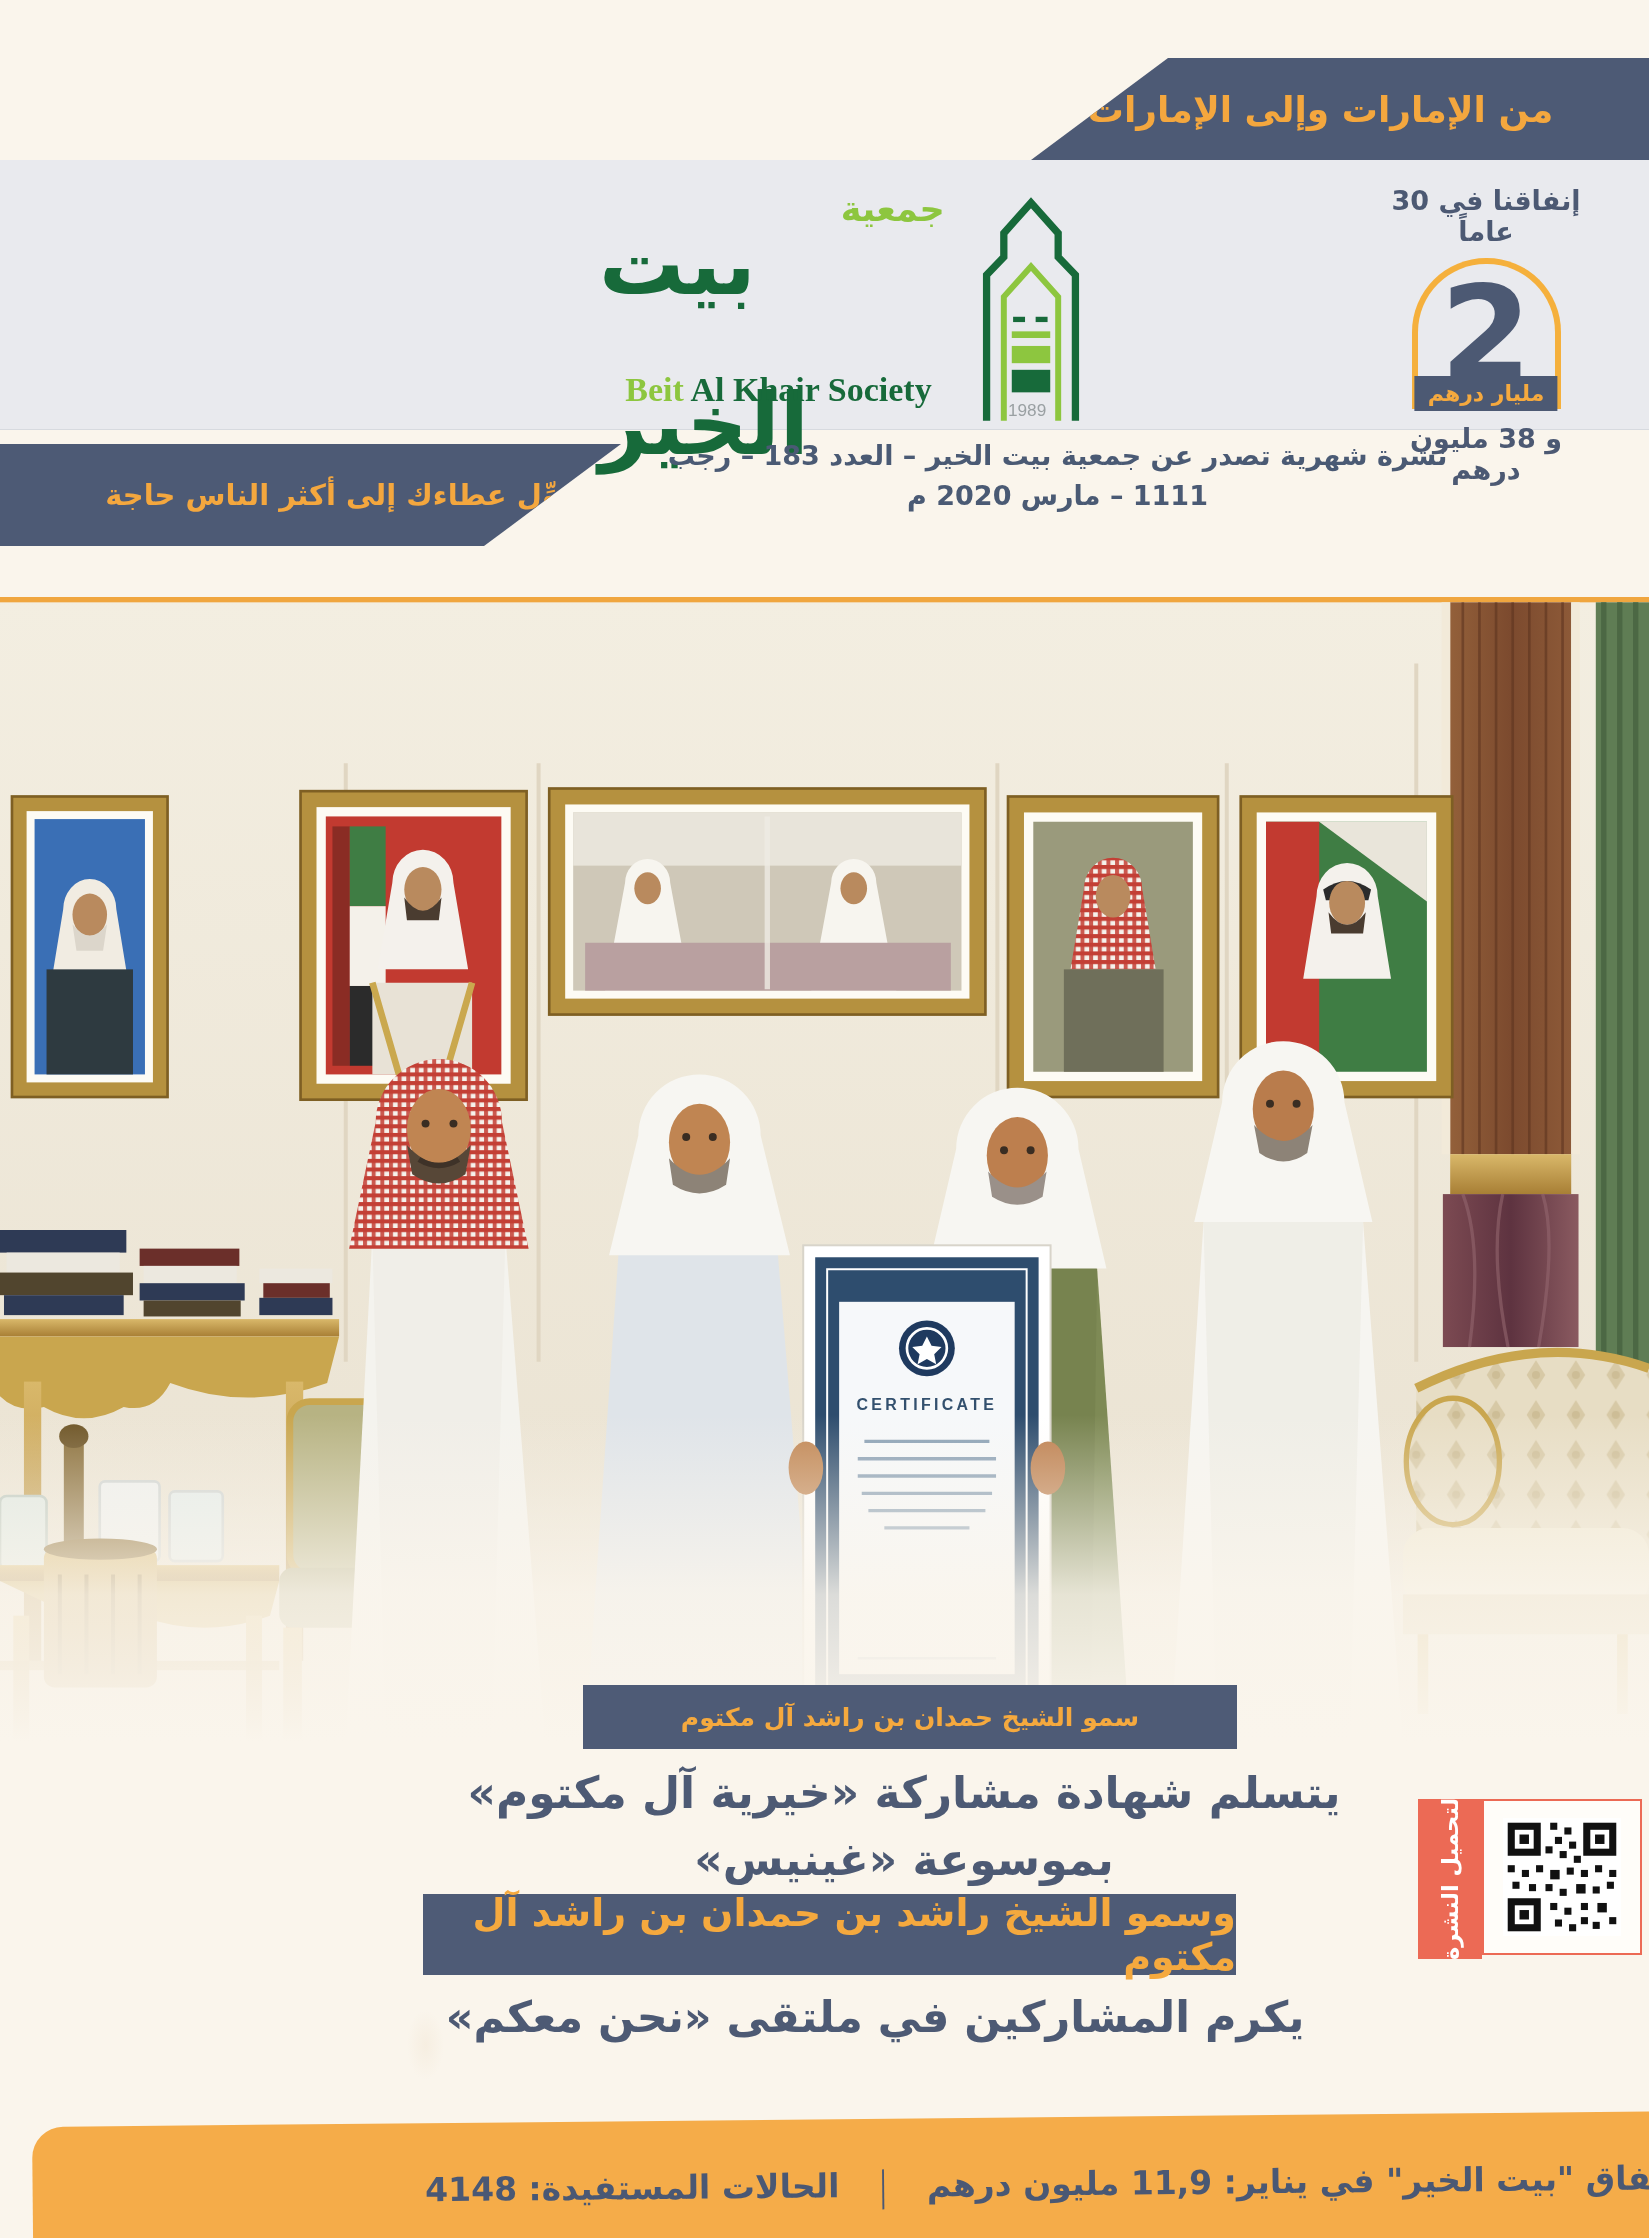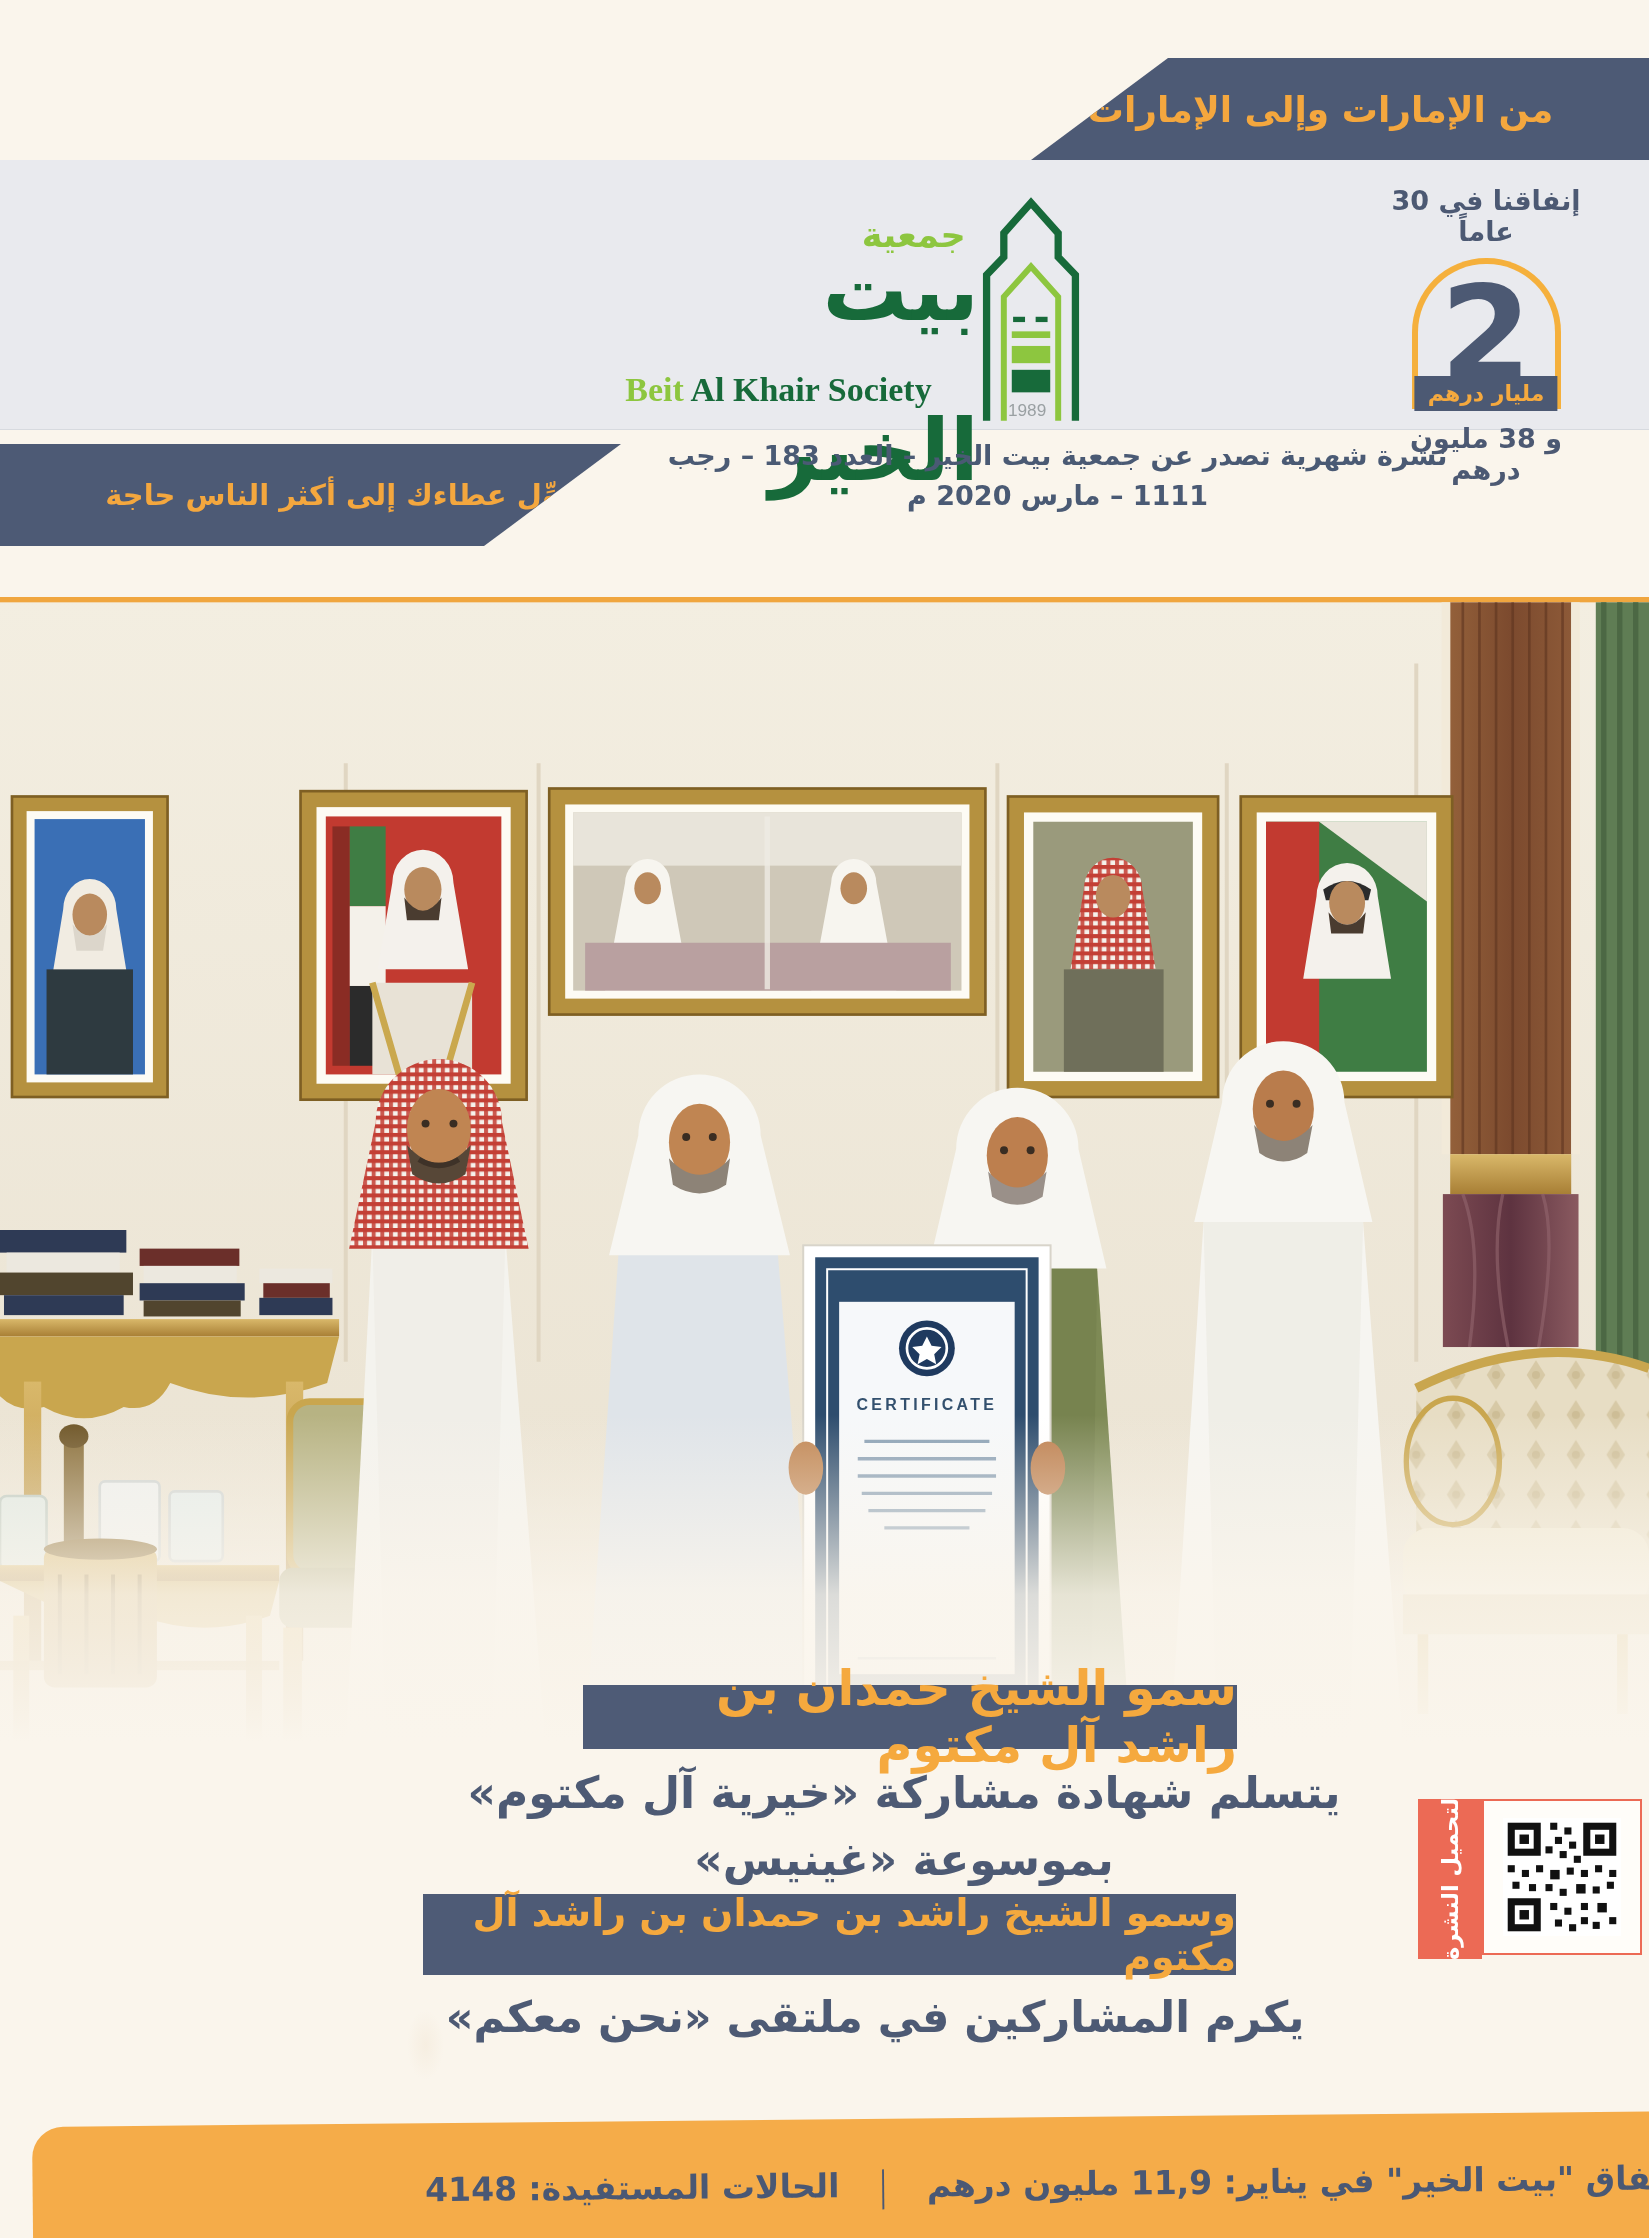--- a/index.html
+++ b/index.html
@@ -9,21 +9,21 @@
           radial-gradient(closest-side, rgba(230,210,180,.25), transparent 70%) 200px 333px/60px 106px no-repeat,
           radial-gradient(closest-side, rgba(230,210,180,.22), transparent 70%) 1397px 279px/47px 93px no-repeat,
           radial-gradient(closest-side, rgba(230,210,180,.20), transparent 70%) 399px 1995px/53px 100px no-repeat,
           #faf5ec;}
   
   .top-banner{position:absolute;left:1031px;top:58px;width:619px;height:102px;background:#4d5a75;
       clip-path:polygon(137px 0,100% 0,100% 100%,0 100%);display:flex;align-items:center;justify-content:center;}
   .top-banner span{color:#f4a73e;font-size:36px;font-weight:bold;padding-right:40px;}
   
   .header-band{position:absolute;left:0;top:160px;width:1649px;height:269px;background:#e9eaee;border-bottom:1.3px solid #d7dadf;}
-  .logo-calligraphy{position:absolute;left:620px;top:25px;width:359px;height:166px;text-align:right;margin-top:26px;}
+  .logo-calligraphy{position:absolute;left:599px;top:25px;width:359px;height:166px;text-align:left;}
   .logo-ar-main{display:block;font-size:85px;font-weight:bold;color:#176a3a;line-height:160px;}
   .logo-ar-small{position:absolute;top:4px;right:13.3px;font-size:35px;font-weight:bold;color:#8dc63f;}
   .logo-english{position:absolute;left:599px;top:211px;width:359px;text-align:center;
       font-family:"Liberation Serif",serif;font-weight:bold;font-size:34px;}
   .logo-en-first{color:#8dc63f;}
   .logo-en-rest{color:#176a3a;}
   .emblem{position:absolute;left:972px;top:32px;}
   
   .stats{position:absolute;left:1383px;top:25px;width:206px;text-align:center;color:#4c5973;}
   .stats-line1{font-size:27px;font-weight:bold;}
@@ -39,21 +39,21 @@
   
   .tagline-banner{position:absolute;left:0;top:444px;width:621px;height:102px;background:#4d5a75;
       clip-path:polygon(0 0,100% 0,484px 100%,0 100%);display:flex;align-items:center;}
   .tagline-banner span{color:#f4a73e;font-size:29px;font-weight:bold;width:545px;text-align:center;}
   
   .photo{position:absolute;left:0;top:597px;width:1649px;height:1145px;}
   
   .hl-bar{position:absolute;background:#4e5b76;display:flex;align-items:center;justify-content:center;}
   .hl-bar span{color:#f5a93e;font-weight:bold;}
   .hl-bar1{left:583px;top:1685px;width:654px;height:64px;}
-  .hl-bar1 span{font-size:49px;}
+  .hl-bar1 span{font-size:25px;}
   .hl-bar2{left:423px;top:1894px;width:813px;height:81px;}
   .hl-bar2 span{font-size:38px;}
   .hl-line{position:absolute;color:#4d5a74;font-weight:bold;text-align:center;}
   .hl-line2{left:372px;top:1759px;width:1064px;font-size:44px;line-height:67px;}
   .hl-line4{left:333px;top:1984px;width:1084px;font-size:43px;line-height:67px;}
   
   .qr-block{position:absolute;left:1417px;top:1799px;width:225px;height:160px;display:flex;flex-direction:row;}
   .qr-box{width:160px;height:156px;background:#fffdf9;border:2px solid #ec6a55;box-sizing:border-box;
       display:flex;align-items:center;justify-content:center;}
   .qr-strip{width:64px;height:160px;background:#ec6a55;display:flex;align-items:center;justify-content:center;}

